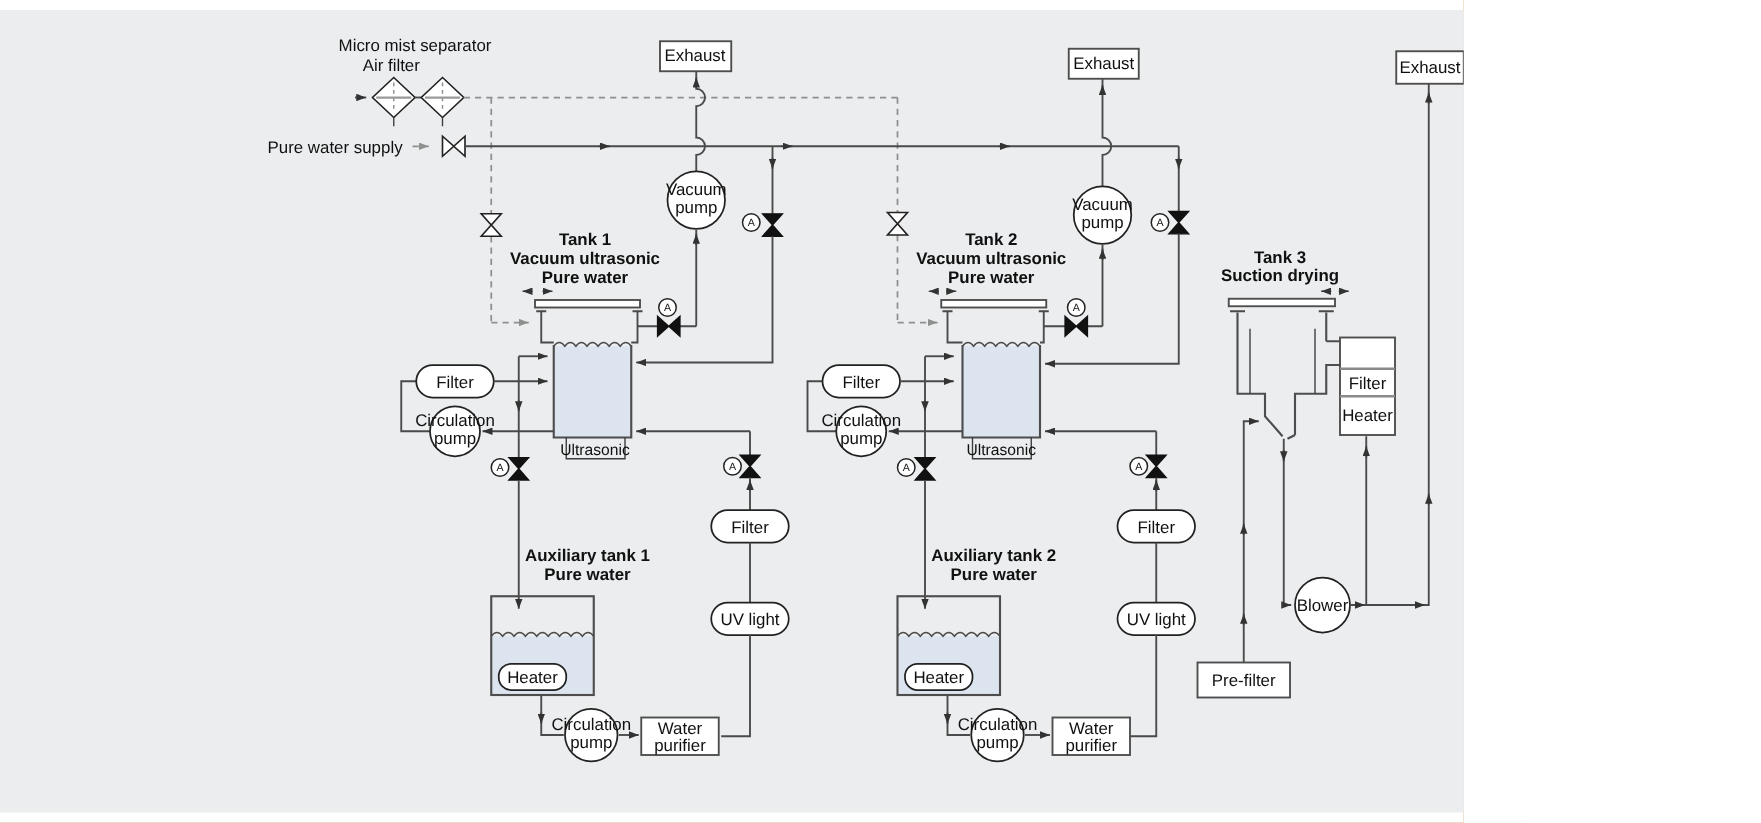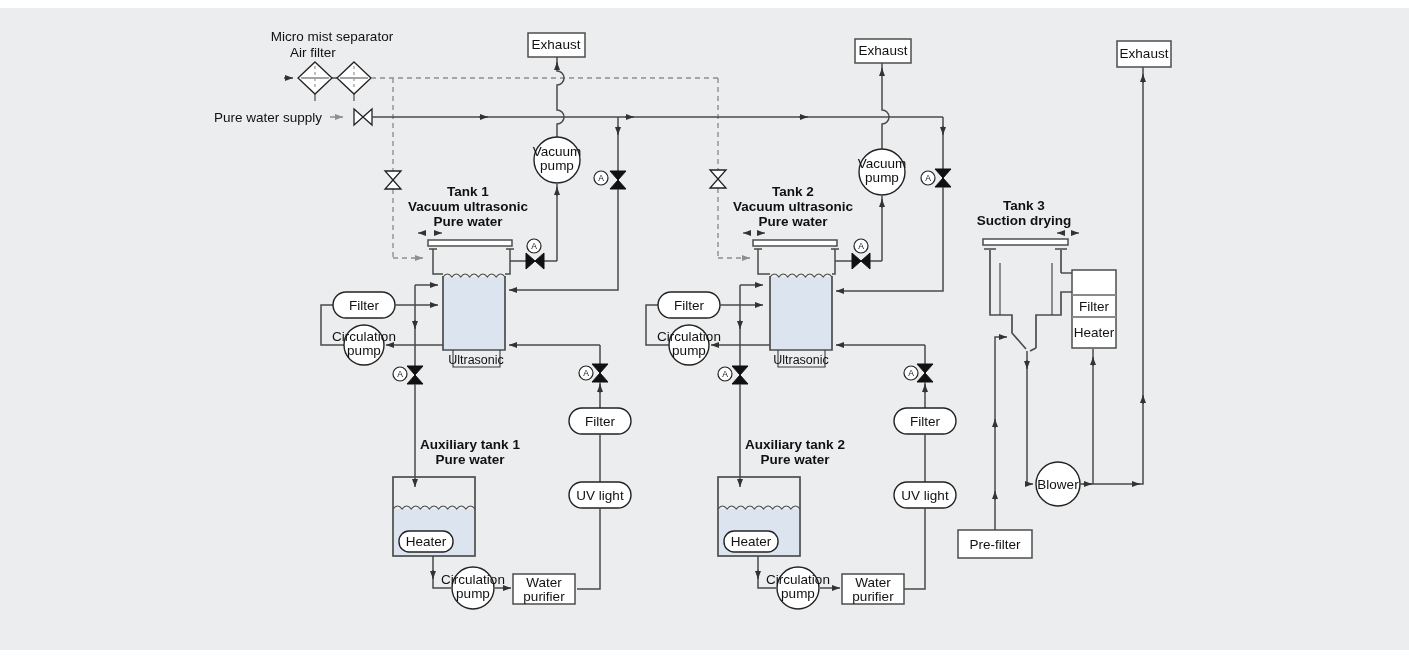--- a/index.html
+++ b/index.html
@@ -1,17 +1,17 @@
 <!DOCTYPE html>
 <html style="--bg: #ebedee; --water: #dce4f0; --line: #4a4a4a; --dash: #8f8f8f; --txt: #111111;"><head>
 <meta charset="utf-8">
 <style>
   :root { --bg:#ebedee; --water:#dce4f0; --line:#4a4a4a; --dash:#8f8f8f; --txt:#111; }
   html,body { margin:0; padding:0; background:#fff; }
-  .stage { position:relative; width:1409px; height:658px; background:#a16207; overflow:hidden; }
+  .stage { position:relative; width:1171px; height:658px; background:#a16207; overflow:hidden; }
   svg { position:absolute; left:0; top:0; }
   .pipe  { stroke:var(--line); stroke-width:1.5; fill:none; }
   .thin  { stroke:#3c3c3c; stroke-width:1.1; fill:none; }
   .dash  { stroke:var(--dash); stroke-width:1.4; fill:none; stroke-dasharray:5 4; }
   .dash2 { stroke:#8a8a8a; stroke-width:1.1; fill:none; stroke-dasharray:3 3; }
   .gray  { stroke:#9a9a9a; stroke-width:1.8; fill:none; }
   .box   { fill:#fff; stroke:#4d4d4d; stroke-width:1.5; }
   .oval  { fill:#fff; stroke:#222; stroke-width:1.4; }
   .tankline { stroke:#4d4d4d; stroke-width:1.7; fill:none; }
   .water { fill:var(--water); stroke:none; }

